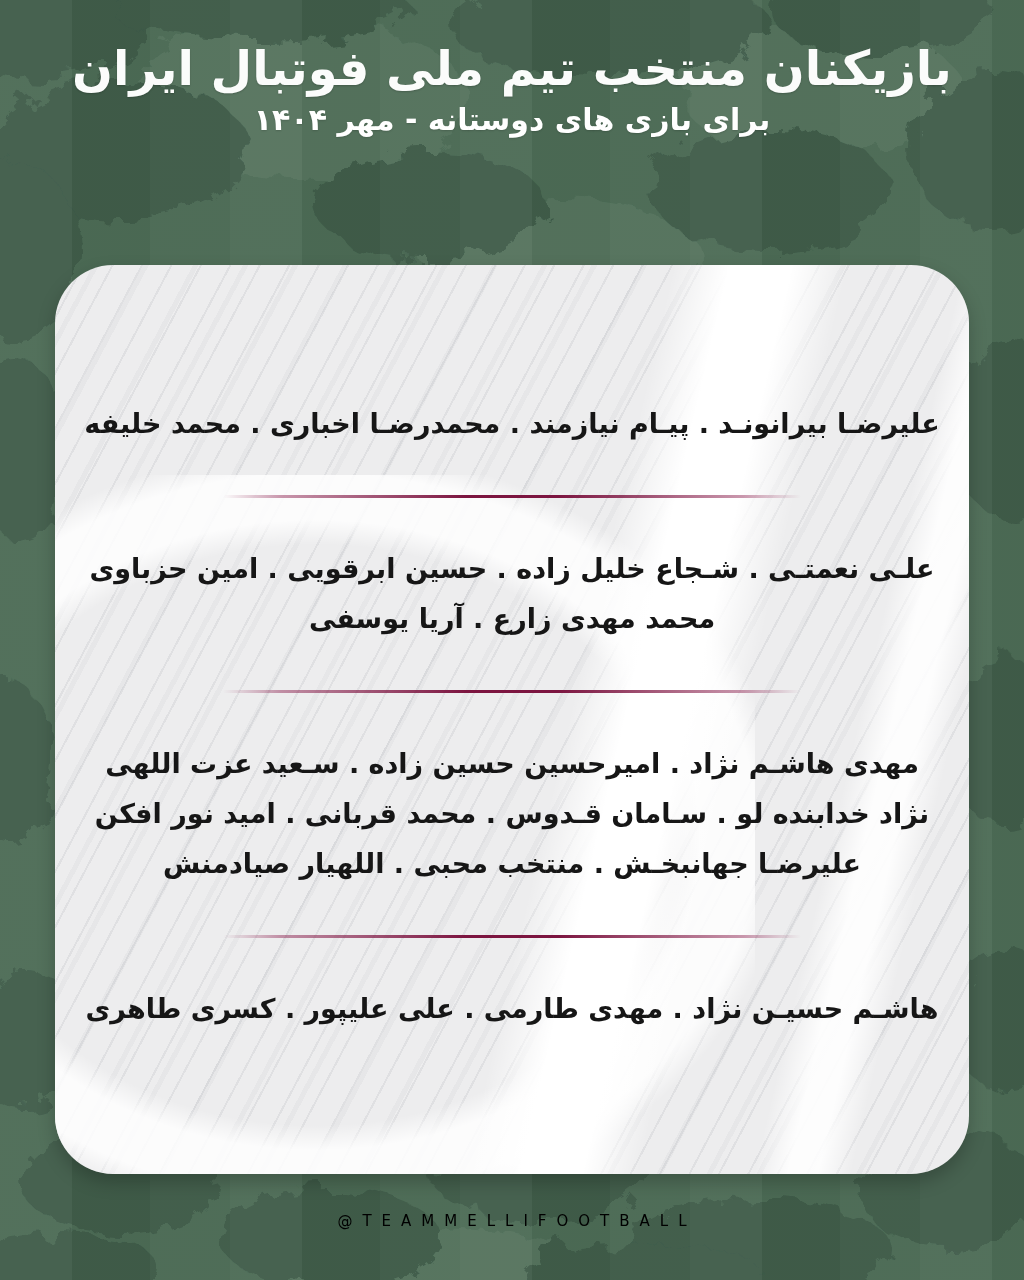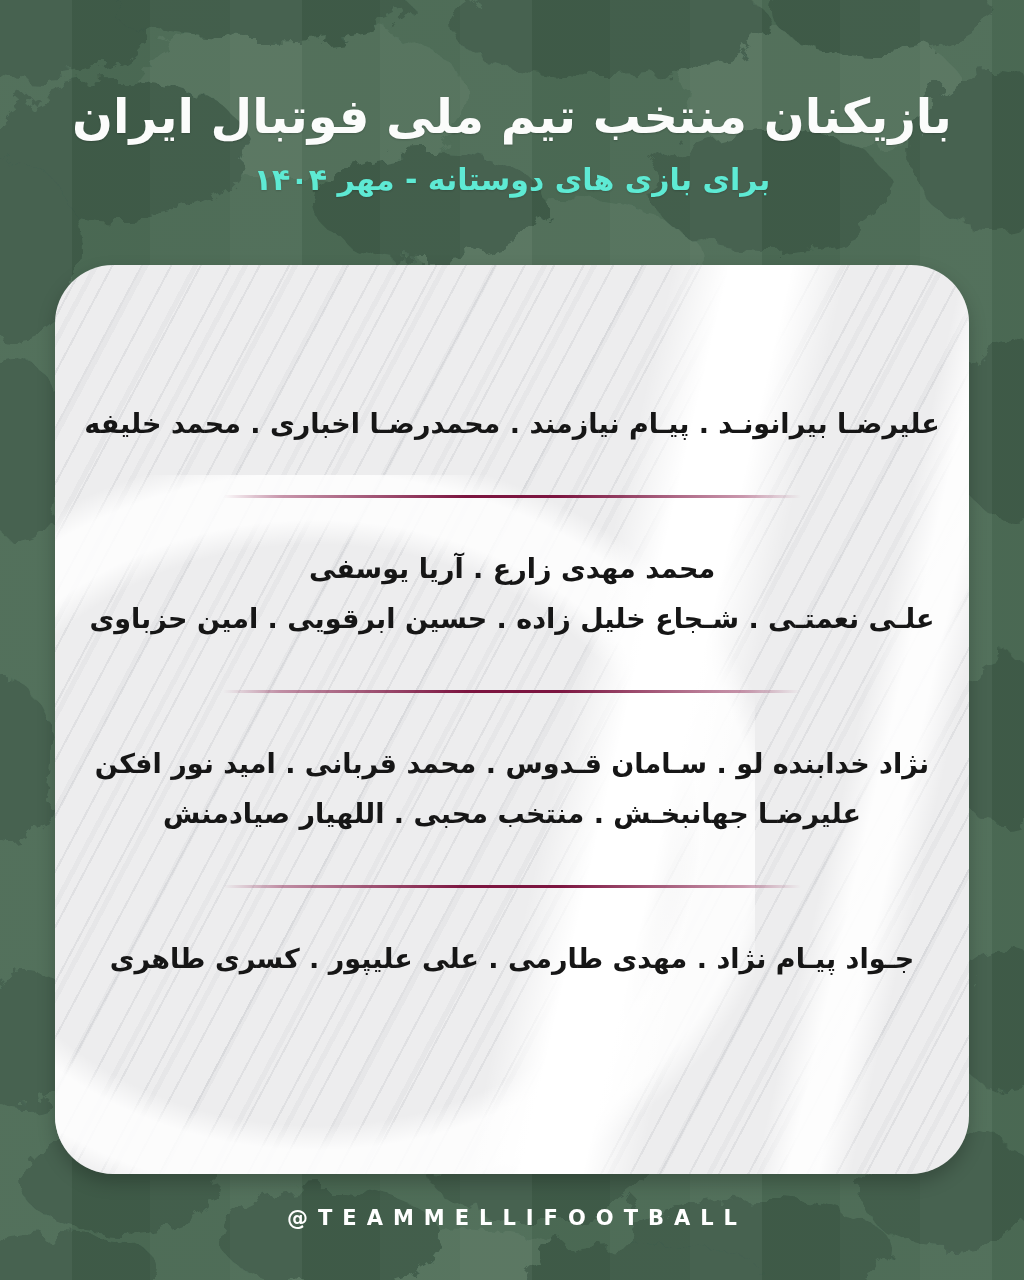--- a/index.html
+++ b/index.html
@@ -17,28 +17,28 @@
   
   .bg-bands {
     position: absolute; inset: 0; z-index: 1; pointer-events: none;
     background: repeating-linear-gradient(90deg,
       rgba(255,255,255,0.040) 0 72px,
       rgba(0,0,0,0.025) 72px 150px,
       rgba(255,255,255,0.015) 150px 230px);
   }
 
   
-  .header { position: absolute; top: 0; left: 0; right: 0; z-index: 3; text-align: center; padding-top: 86px; }
+  .header { position: absolute; top: 0; left: 0; right: 0; z-index: 3; text-align: center; padding-top: 38px; }
   .title {
     margin: 0; color: #fbfcfb; font-size: 48px; font-weight: 700;
     letter-spacing: 0; line-height: 1.25;
     text-shadow: 0 1px 2px rgba(0,0,0,0.18);
   }
   .subtitle {
-    margin-top: 16px; color: #5eead4; font-size: 30px; font-weight: 600;
+    margin-top: 4px; color: #ffffff; font-size: 30px; font-weight: 600;
     text-shadow: 0 1px 2px rgba(0,0,0,0.15);
   }
 
   
   .card {
     position: absolute; left: 55px; right: 55px; top: 265px; height: 909px;
     background: #ededee; border-radius: 58px; z-index: 2; overflow: hidden;
     box-shadow: 0 8px 18px rgba(0,0,0,0.22);
   }
   .card-texture {
@@ -77,21 +77,21 @@
       rgba(138,27,75,0) 0%, rgba(138,27,75,0.45) 10%,
       #7c1540 42% 58%, rgba(138,27,75,0.45) 90%, rgba(138,27,75,0) 100%);
   }
 
   
   .footer {
     position: absolute; left: 0; right: 0; bottom: 50px; z-index: 3;
     text-align: center;
   }
   .handle {
-    color: #ffffff; font-size: 21px; font-weight: 700;
+    color: #000000; font-size: 15px; font-weight: 400;
     letter-spacing: 10px; text-indent: 10px;
   }
 </style>
 </head>
 <body>
 
 <div class="page">
 
   <svg class="bg-pattern" width="1024" height="1280" viewBox="0 0 1024 1280" xmlns="http://www.w3.org/2000/svg">
     <defs>
@@ -144,31 +144,32 @@
     <div class="card-texture"></div>
     <div class="card-arc"></div>
     <div class="card-band-1"></div>
     <div class="card-band-2"></div>
     <div class="card-inner" id="groups">
         <div class="group">
           <div class="name-line" dir="rtl">علیرضـا بیرانونـد  .  پیـام نیازمند  .  محمدرضـا اخباری  .  محمد خلیفه</div>
         </div>
         <div class="divider"></div>
         <div class="group">
+          <div class="name-line" dir="rtl">علـی نعمتـی . شـجاع خلیل زاده  .  حسین ابرقویی  .  امین حزباوی</div>
           <div class="name-line" dir="rtl">محمد مهدی زارع  .  آریا یوسفی</div>
-          <div class="name-line" dir="rtl">علـی نعمتـی . شـجاع خلیل زاده  .  حسین ابرقویی  .  امین حزباوی</div>
         </div>
         <div class="divider"></div>
         <div class="group">
+          <div class="name-line" dir="rtl">مهدی هاشـم نژاد  .  امیرحسین حسین زاده  .  سـعید عزت اللهی</div>
           <div class="name-line" dir="rtl">نژاد خدابنده لو  .  سـامان قـدوس  .  محمد قربانی . امید نور افکن</div>
           <div class="name-line" dir="rtl">علیرضـا جهانبخـش  .  منتخب محبی  .  اللهیار صیادمنش</div>
         </div>
         <div class="divider"></div>
         <div class="group">
-          <div class="name-line" dir="rtl">جـواد پیـام نژاد . مهدی طارمی  .  علی علیپور  . کسری طاهری</div>
+          <div class="name-line" dir="rtl">هاشـم حسیـن نژاد . مهدی طارمی  .  علی علیپور  . کسری طاهری</div>
         </div>
       </div>
   </div>
 
   <div class="footer">
     <div class="handle">@TEAMMELLIFOOTBALL</div>
   </div>
 
 </div>
 

